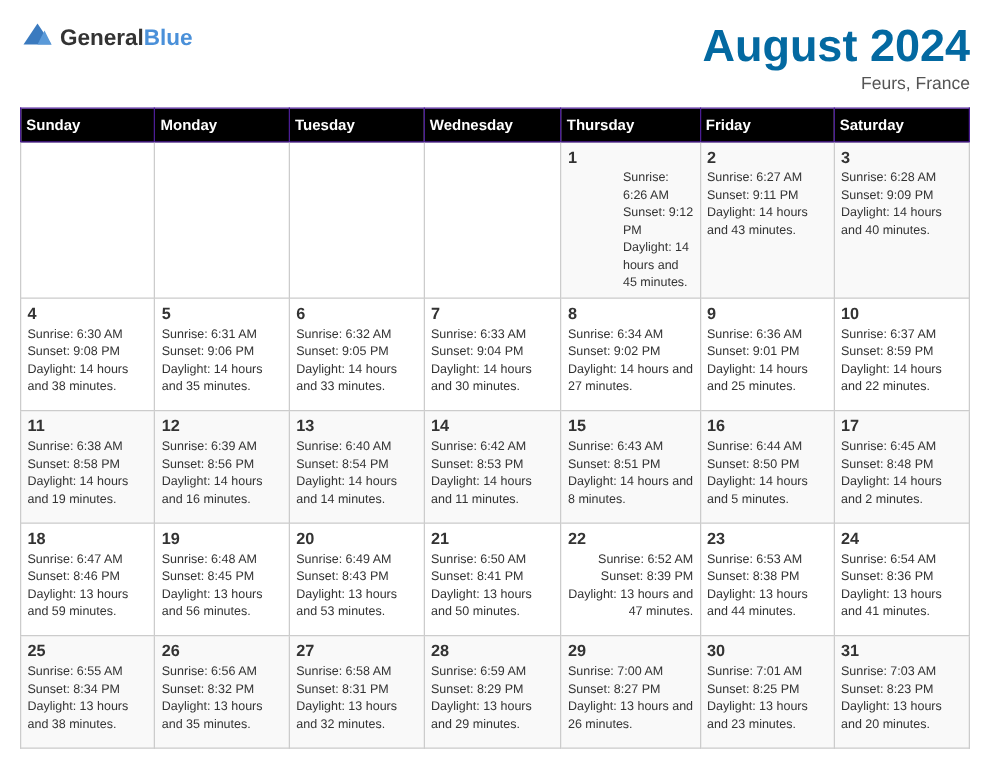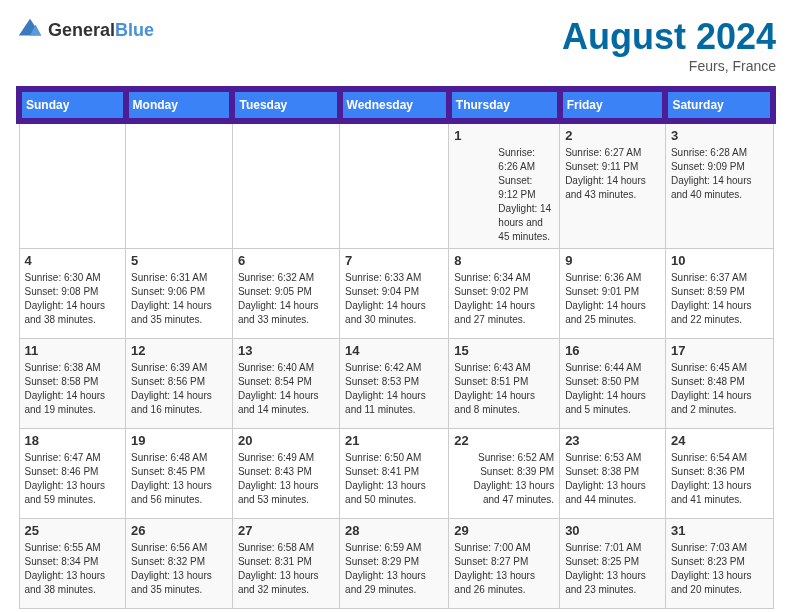--- a/index.html
+++ b/index.html
@@ -47,27 +47,27 @@
       font-size: 14px;
       color: #555;
       text-align: right;
     }
     table {
       width: 100%;
       border-collapse: collapse;
       font-size: 11px;
     }
     thead tr th {
-      background-color: #3b82f6;
+      background-color: #000000;
       color: #fff;
       padding: 6px 4px;
       text-align: left;
       font-size: 12px;
       font-weight: bold;
-      border: 6px solid #4c1d95;
+      border: 1px solid #4c1d95;
     }
     tbody tr td {
       border: 1px solid #ccc;
       vertical-align: top;
       padding: 4px 5px;
       height: 90px;
       width: 113px;
       background: #fff;
     }
     tbody tr:nth-child(odd) td {

